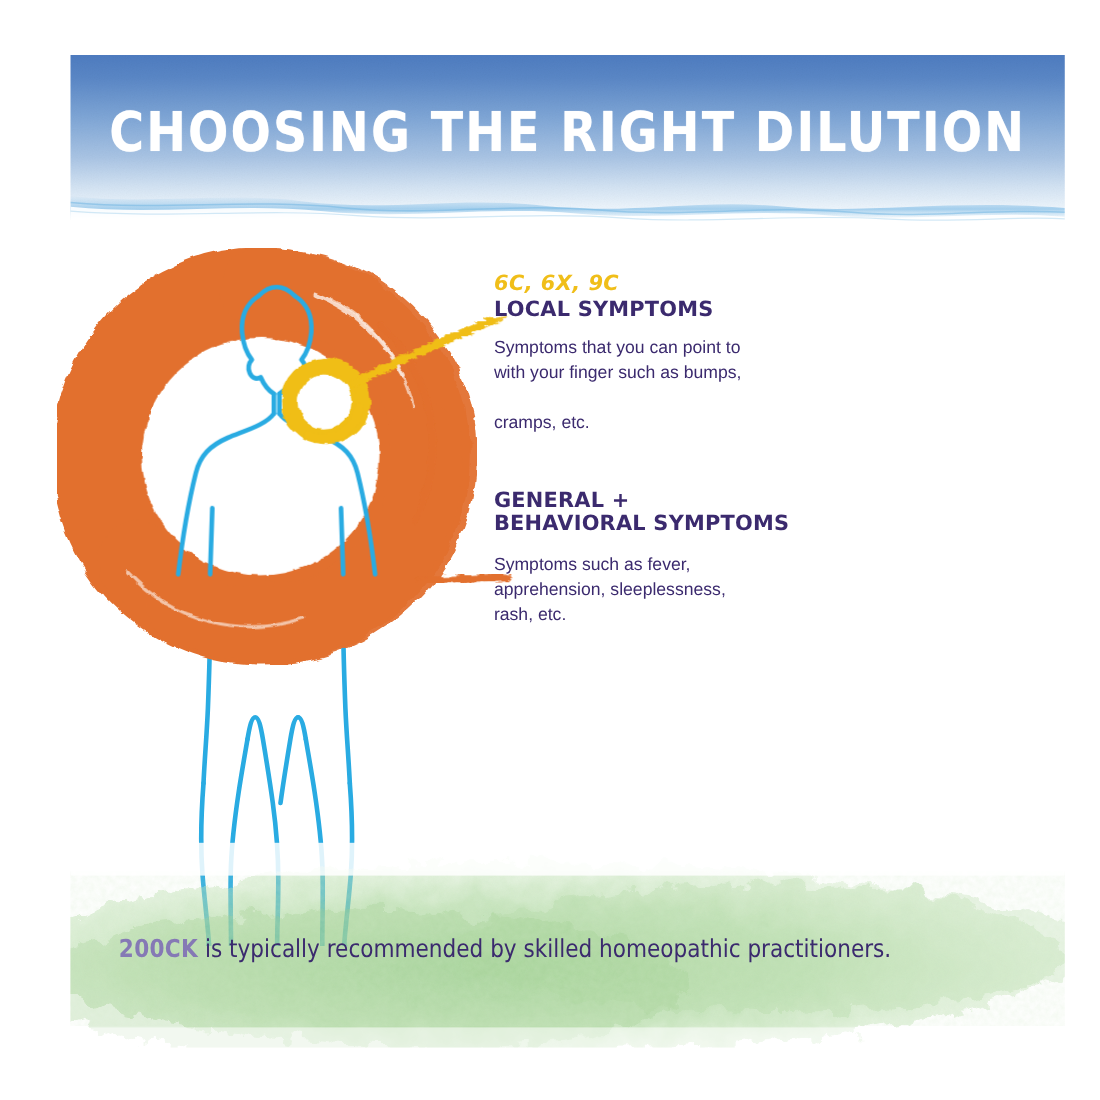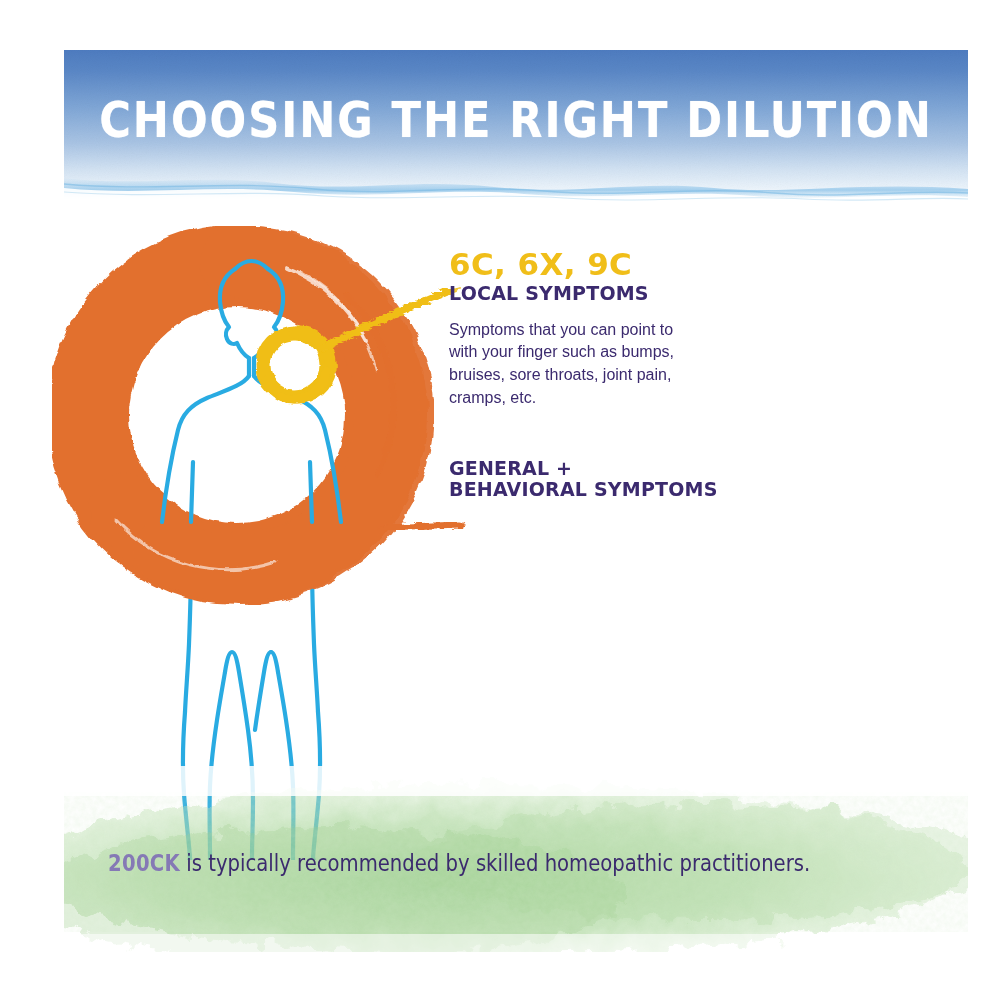--- a/index.html
+++ b/index.html
@@ -43,25 +43,26 @@
     position:absolute;left:30px;top:220px;width:420px;height:640px;
   }
 
   
   .col{
     position:absolute;left:433px;top:248px;width:500px;
   }
   .block{margin-bottom:28px;}
   .dil{
     font-weight:bold;
-    font-size:31px;
+    font-size:19px;
     letter-spacing:0.4px;
     line-height:1.08;
     margin:0 0 2px 0;
     font-family:"DejaVu Sans","Liberation Sans",sans-serif;
+    font-style:italic;
   }
   .dil.yellow{color:#F0BE19;}
   .dil.orange{color:#E8803F;}
   .sym{
     color:#3B2A6E;
     font-weight:bold;
     font-size:19px;
     line-height:1.12;
     letter-spacing:0.2px;
     margin:0 0 14px 0;
@@ -317,29 +318,34 @@
   </div>
 
   <div class="col">
 
     <div class="block">
       <p class="dil yellow">6C, 6X, 9C</p>
       <p class="sym">LOCAL SYMPTOMS</p>
       <p class="body">
         <span>Symptoms that you can point to</span><br>
         <span>with your finger such as bumps,</span><br>
-        <span>bruises, sore throats, joint pain,</span><br>
+        <br>
         <span>cramps, etc.</span>
       </p>
     </div>
 
     <div class="block block2">
       <p class="sym">
         <span>GENERAL +</span><br>
         <span>BEHAVIORAL SYMPTOMS</span>
+      </p>
+      <p class="body">
+        <span>Symptoms such as fever,</span><br>
+        <span>apprehension, sleeplessness,</span><br>
+        <span>rash, etc.</span>
       </p>
     </div>
 
   </div>
 
   <div class="footer">
     <svg class="footer-bg" viewBox="0 0 904 186" preserveAspectRatio="none">
       <defs>
         <radialGradient id="gWash" cx="45%" cy="55%" r="72%">
           <stop offset="0%" stop-color="#8CC77E" stop-opacity="0.72"></stop>

